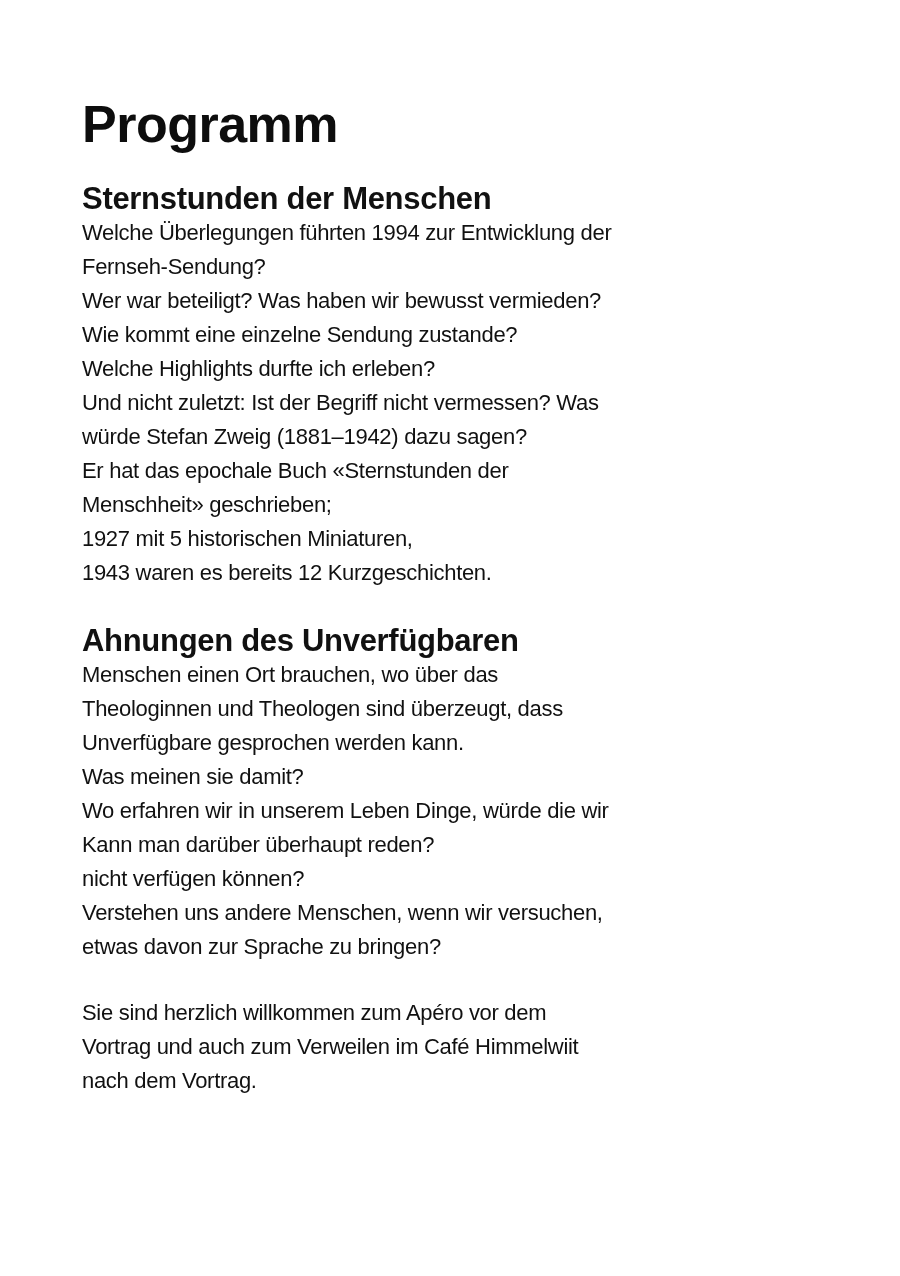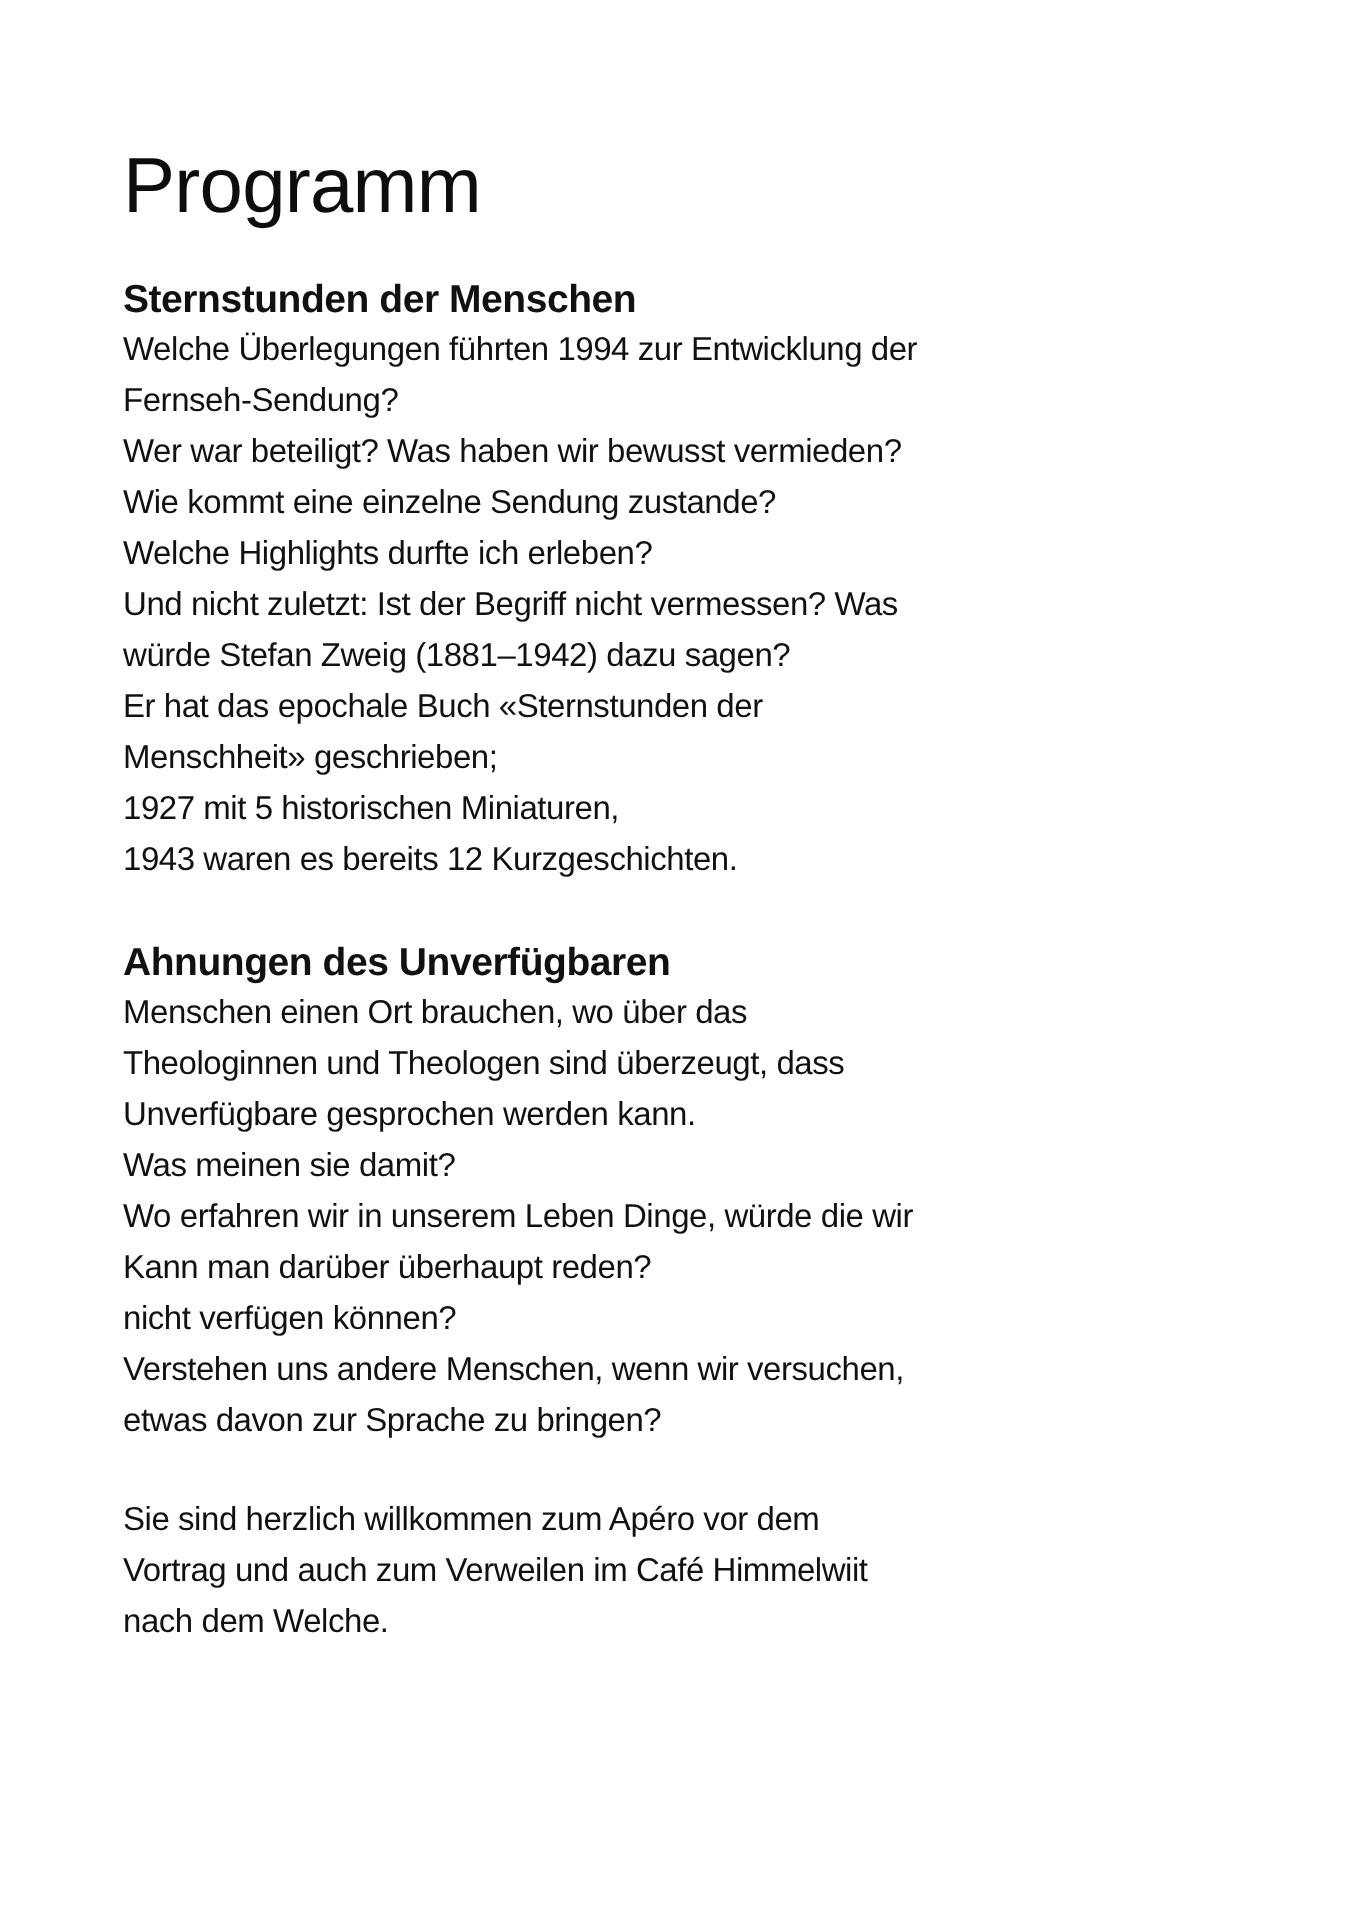--- a/index.html
+++ b/index.html
@@ -16,36 +16,36 @@
       color: #111111;
     }
     .page {
       position: absolute;
       left: 82px;
       top: 92px;
       width: 760px;
     }
     .title {
       font-family: "Liberation Sans", sans-serif;
-      font-weight: normal;
+      font-weight: bold;
       font-size: 52px;
       line-height: 64px;
       margin: 0;
       letter-spacing: -0.5px;
       color: #0d0d0d;
     }
     .section {
       margin: 0;
     }
     .section-1 { margin-top: 26px; }
     .section-2 { margin-top: 34px; }
     .closing { margin-top: 32px; }
     .section-heading {
       font-weight: bold;
-      font-size: 26px;
+      font-size: 31px;
       line-height: 34px;
       margin: 0;
       letter-spacing: -0.3px;
     }
     .line {
       font-size: 22px;
       line-height: 34px;
       margin: 0;
       white-space: nowrap;
       letter-spacing: -0.3px;
@@ -81,15 +81,15 @@
     <p class="line">Wo erfahren wir in unserem Leben Dinge, würde die wir</p>
     <p class="line">Kann man darüber überhaupt reden?</p>
     <p class="line">nicht verfügen können?</p>
     <p class="line">Verstehen uns andere Menschen, wenn wir versuchen,</p>
     <p class="line">etwas davon zur Sprache zu bringen?</p>
   </div>
 
   <div class="section closing">
     <p class="line">Sie sind herzlich willkommen zum Apéro vor dem</p>
     <p class="line">Vortrag und auch zum Verweilen im Café Himmelwiit</p>
-    <p class="line">nach dem Welche.</p>
+    <p class="line">nach dem Vortrag.</p>
   </div>
 </div>
 
 </body></html>

